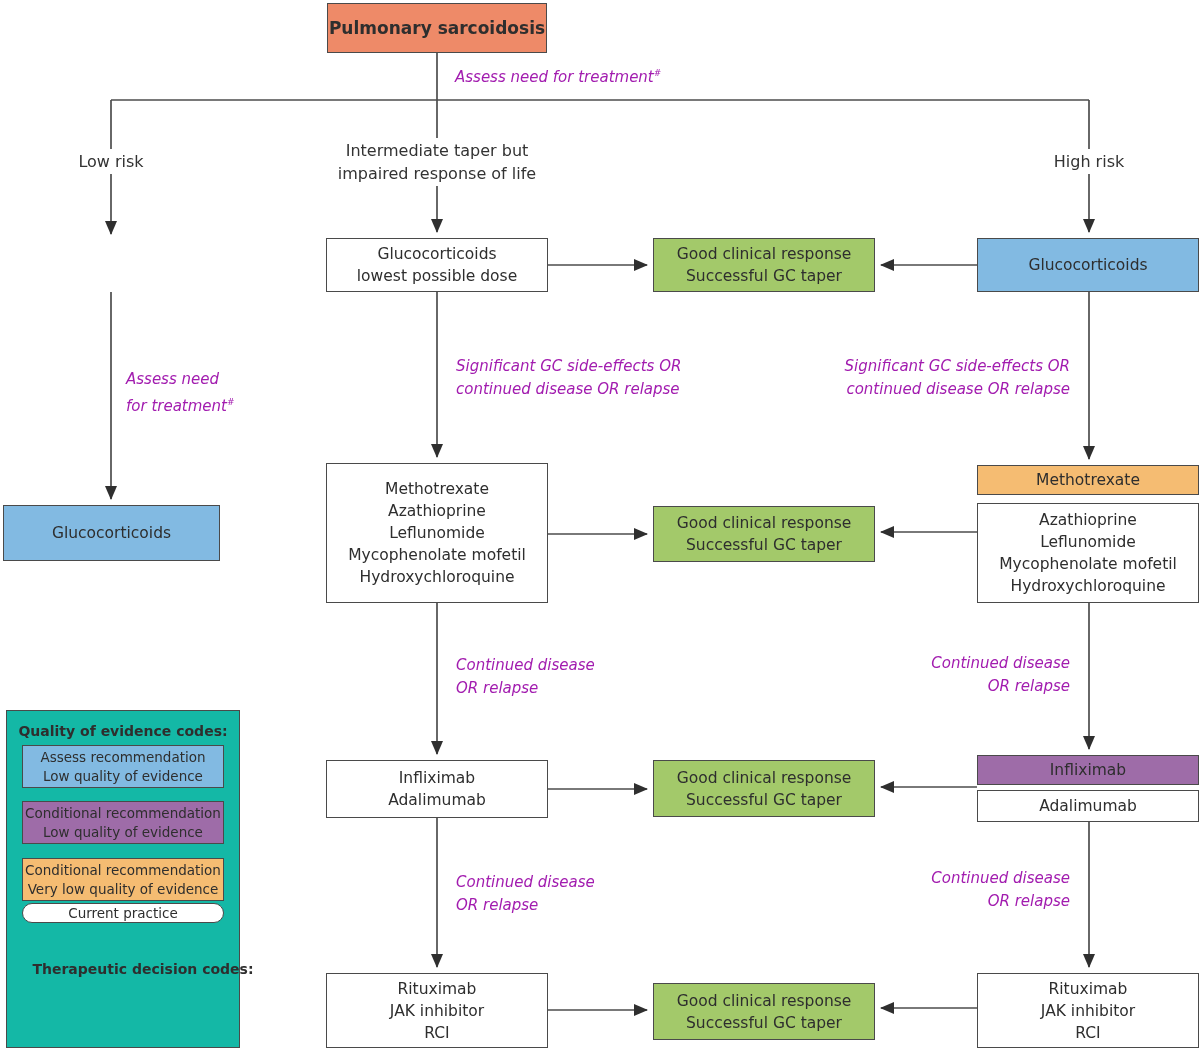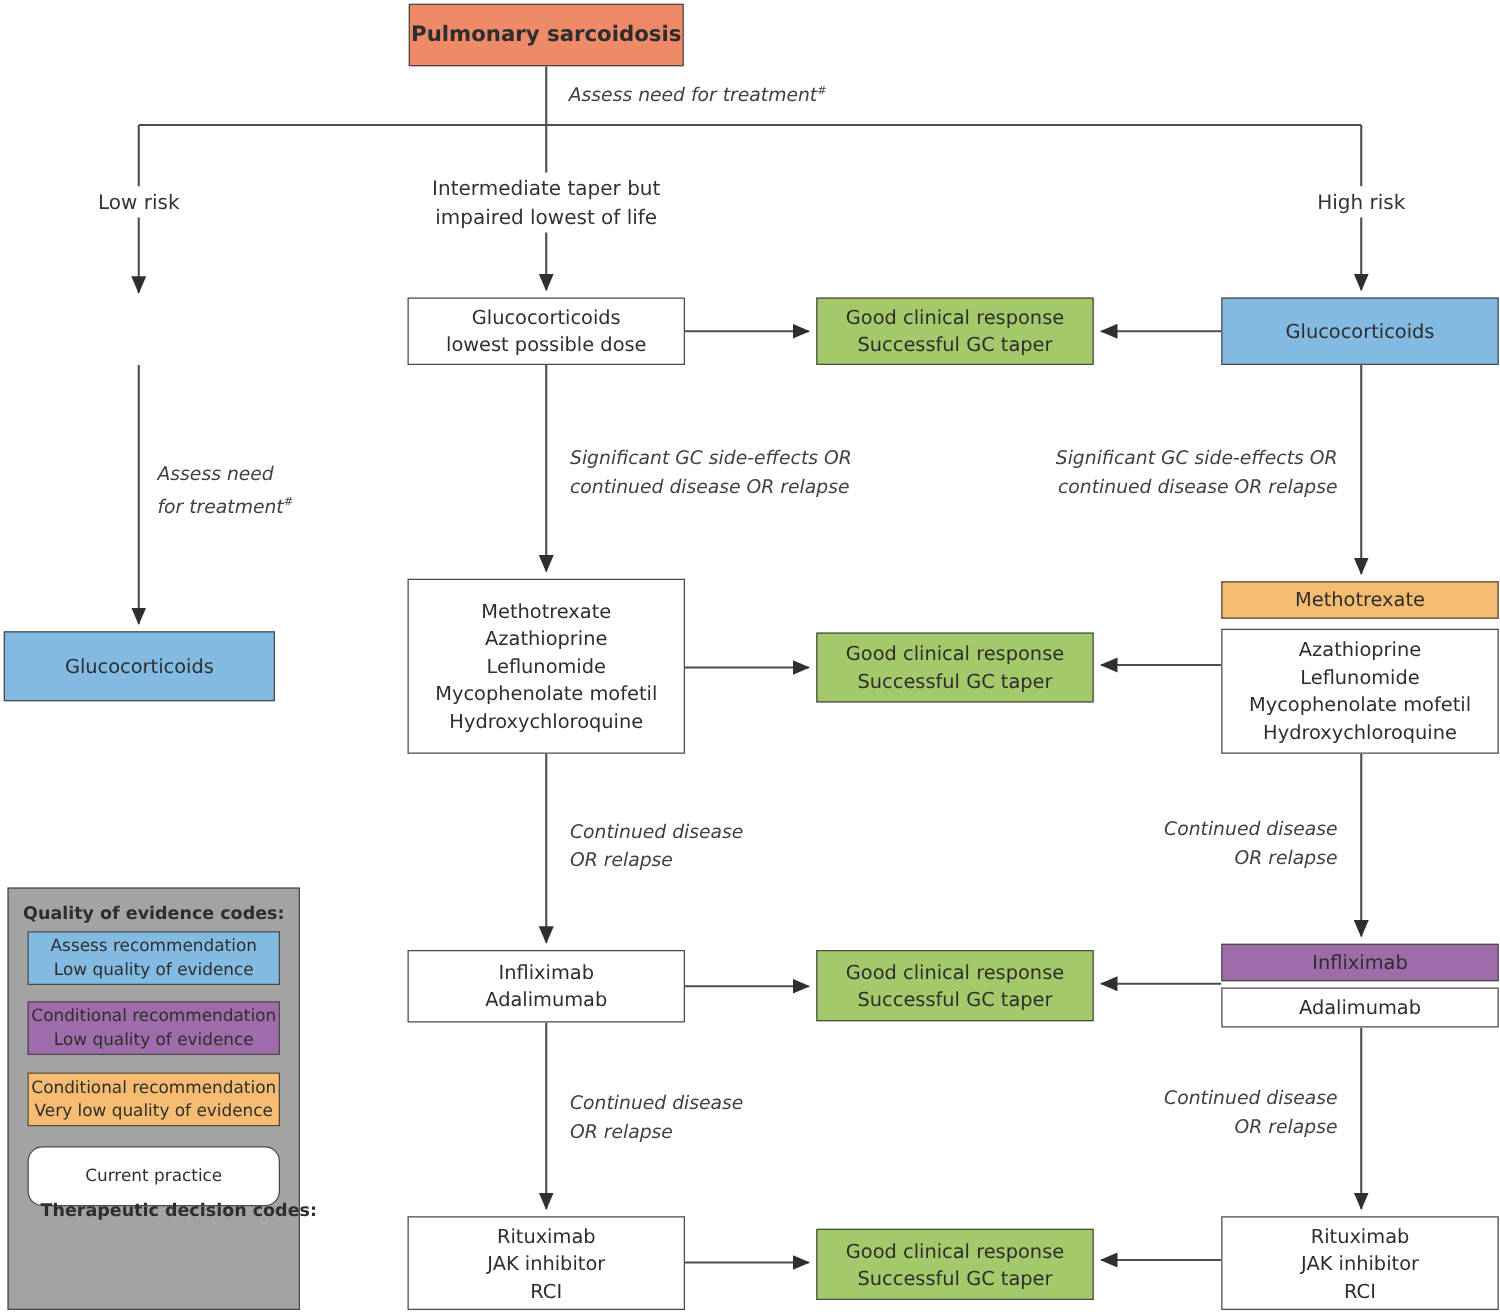--- a/index.html
+++ b/index.html
@@ -17,27 +17,27 @@
   }
   .box span{display:block;}
   .box.salmon{background:var(--root_fill);font-weight:bold;font-size:17px;}
   .box.blue{background:var(--blue_fill);}
   .box.green{background:var(--green_fill);}
   .box.orange{background:var(--orange_fill);}
   .box.purple{background:var(--purple_fill);}
   .lbl{
     position:absolute;z-index:3;font-size:15px;line-height:23px;color:#333333;
   }
-  .lbl.italic{font-style:italic;color:#404040;}
+  .lbl.italic{font-style:italic;color:#a21caf;}
   .lbl.onliner{background:#ffffff;padding:1px 7px;transform:translateX(-50%);text-align:center;font-size:16px;}
   .lbl.right{text-align:right;}
   .lbl sup{font-size:9px;}
   .legend{
     position:absolute;left:6px;top:710px;width:234px;height:338px;z-index:2;
-    box-sizing:border-box;border:1.8px solid var(--box_border);background:#a3a3a3;
+    box-sizing:border-box;border:1.8px solid var(--box_border);background:#14b8a6;
   }
   .legend .ltitle{
     position:absolute;left:0;width:100%;text-align:center;
     font-weight:bold;font-size:14px;color:var(--text);
   }
   .legend .litem{
     position:absolute;left:15px;width:202px;box-sizing:border-box;
     border:1.6px solid var(--box_border);display:flex;flex-direction:column;
     align-items:center;justify-content:center;text-align:center;
     font-size:13.5px;line-height:1.35;color:var(--text);
@@ -162,21 +162,21 @@
   </div>
 
   <div class="lbl italic" style="left:455px;top:62px;"><span>Assess need for treatment</span><sup>#</sup></div>
 
   <div class="lbl onliner" style="left:111px;top:149px;">
     <span>Low risk</span>
   </div>
 
   <div class="lbl onliner" style="left:437px;top:138px;">
     <span style="display:block;">Intermediate taper but</span>
-    <span style="display:block;">impaired lowest of life</span>
+    <span style="display:block;">impaired response of life</span>
   </div>
 
   <div class="lbl onliner" style="left:1089px;top:149px;">
     <span>High risk</span>
   </div>
 
   <div class="lbl italic" style="left:126px;top:368px;">
     <span style="display:block;">Assess need</span>
     <span style="display:block;"><span>for treatment</span><sup>#</sup></span>
   </div>
@@ -220,21 +220,21 @@
       <span>Low quality of evidence</span>
     </div>
     <div class="litem" style="top:90px;height:43px;background:var(--purple_fill);">
       <span>Conditional recommendation</span>
       <span>Low quality of evidence</span>
     </div>
     <div class="litem" style="top:147px;height:43px;background:var(--orange_fill);">
       <span>Conditional recommendation</span>
       <span>Very low quality of evidence</span>
     </div>
-    <div class="litem" style="top:206px;height:48px;background:#ffffff;border-radius:12px;">
+    <div class="litem" style="top:192px;height:20px;background:#ffffff;border-radius:12px;">
       <span>Current practice</span>
     </div>
     <div class="ltitle" style="top:250px;margin-left:20px;">
       <span>Therapeutic decision codes:</span>
     </div>
   </div>
 
 </div>
 
 </body></html>

